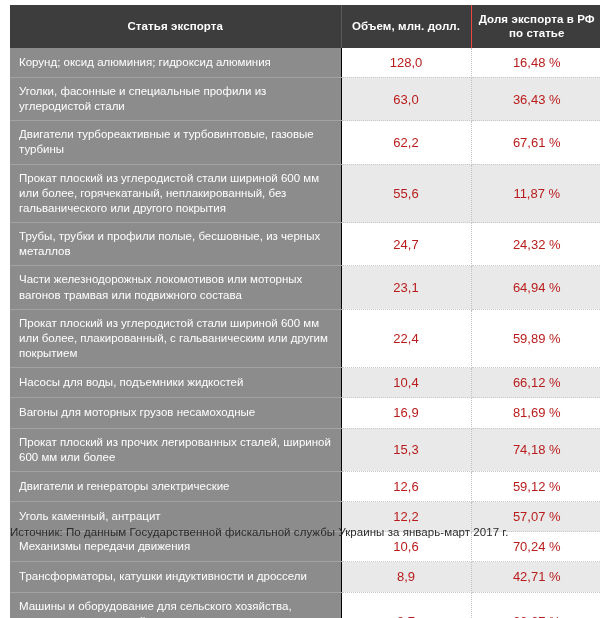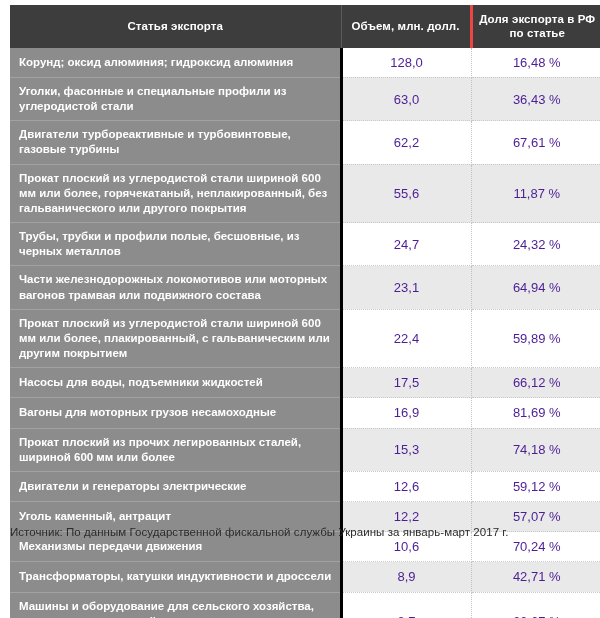--- a/index.html
+++ b/index.html
@@ -45,42 +45,42 @@
     font-weight: bold;
     text-align: center;
     vertical-align: middle;
     padding: 7px 6px;
     height: 30px;
     box-sizing: border-box;
     line-height: 1.25;
     letter-spacing: 0.1px;
   }
   thead th.th-item { border-right: 1px solid #5a5a5a; }
-  thead th.th-vol  { border-right: 3px solid #ef4444; }
+  thead th.th-vol  { border-right: 1px solid #ef4444; }
 
   
   tbody td {
     font-size: 11.5px;
     vertical-align: middle;
     box-sizing: border-box;
     line-height: 1.32;
   }
 
   tbody td.cell-item {
     background: #8c8c8c;
     color: #ffffff;
-    font-weight: bold;
+    font-weight: normal;
     text-align: left;
     padding: 6px 8px 6px 9px;
     border-bottom: 1px solid #a2a2a2;
-    border-right: 3px solid #000000;
+    border-right: 1px solid #000000;
   }
 
   tbody td.cell-num {
-    color: #4c1d95;
+    color: #b91c1c;
     font-weight: normal;
     text-align: center;
     padding: 6px 6px;
     border-bottom: 1px dotted #c9c9c9;
     font-size: 13px;
   }
   tbody td.cell-vol {
     border-right: 1px dotted #c2c2c2;
   }
 
@@ -157,21 +157,21 @@
           <td class="cell-num cell-vol">23,1</td>
           <td class="cell-num cell-shr">64,94 %</td>
         </tr>
         <tr class="row-odd">
           <td class="cell-item">Прокат плоский из углеродистой стали шириной 600 мм или более, плакированный, с гальваническим или другим покрытием</td>
           <td class="cell-num cell-vol">22,4</td>
           <td class="cell-num cell-shr">59,89 %</td>
         </tr>
         <tr class="row-even">
           <td class="cell-item">Насосы для воды, подъемники жидкостей</td>
-          <td class="cell-num cell-vol">17,5</td>
+          <td class="cell-num cell-vol">10,4</td>
           <td class="cell-num cell-shr">66,12 %</td>
         </tr>
         <tr class="row-odd">
           <td class="cell-item">Вагоны для моторных грузов несамоходные</td>
           <td class="cell-num cell-vol">16,9</td>
           <td class="cell-num cell-shr">81,69 %</td>
         </tr>
         <tr class="row-even">
           <td class="cell-item">Прокат плоский из прочих легированных сталей, шириной 600 мм или более</td>
           <td class="cell-num cell-vol">15,3</td>

